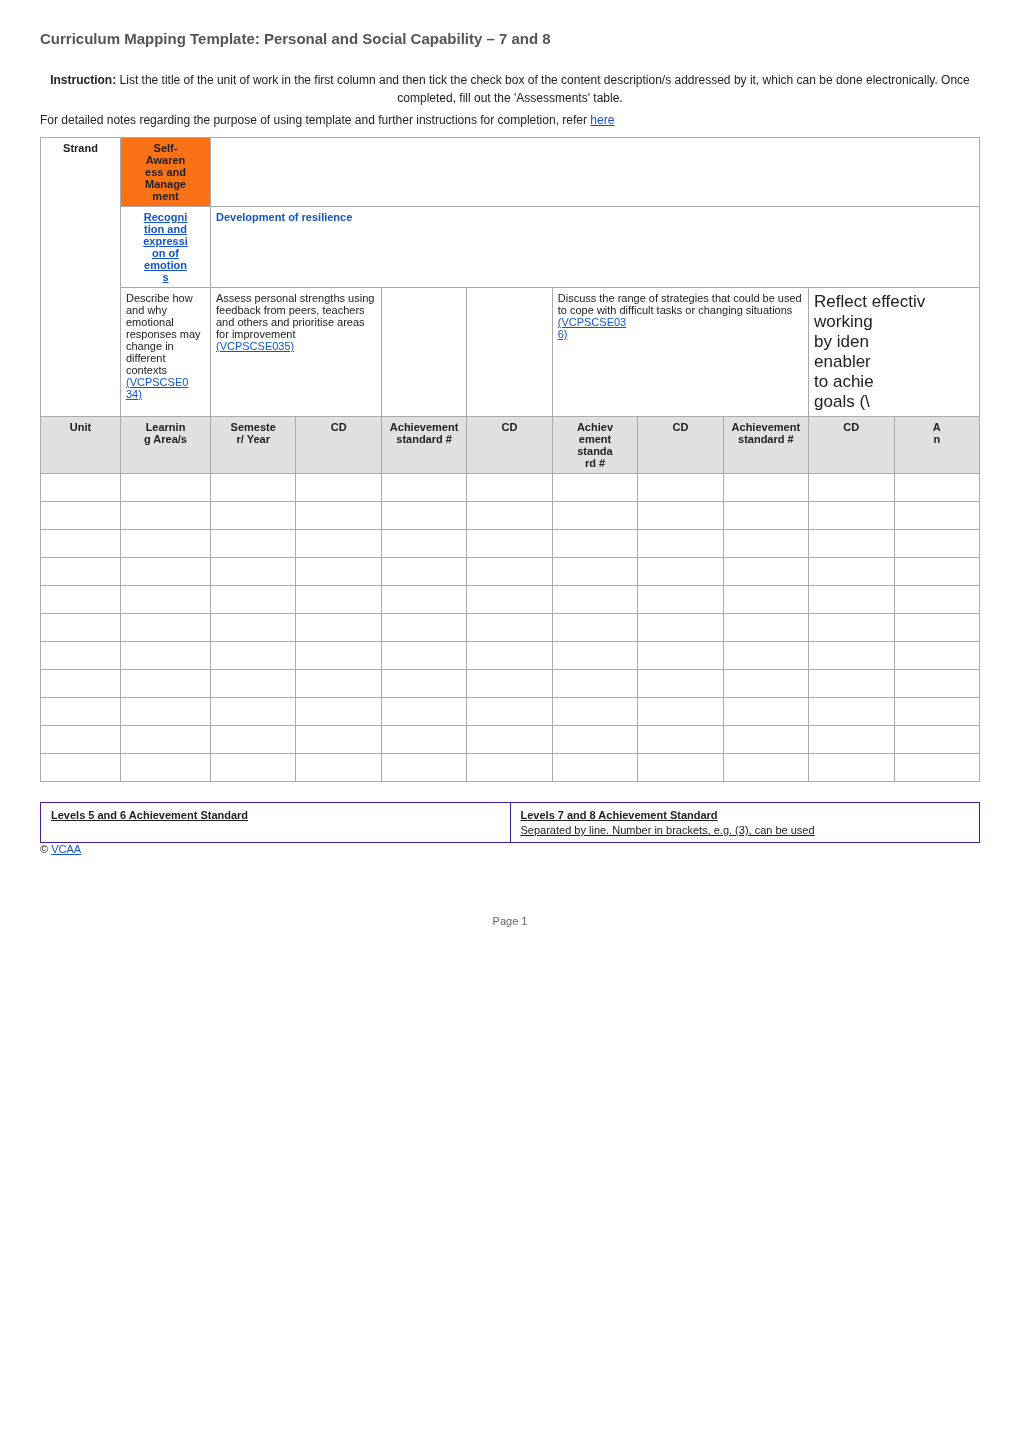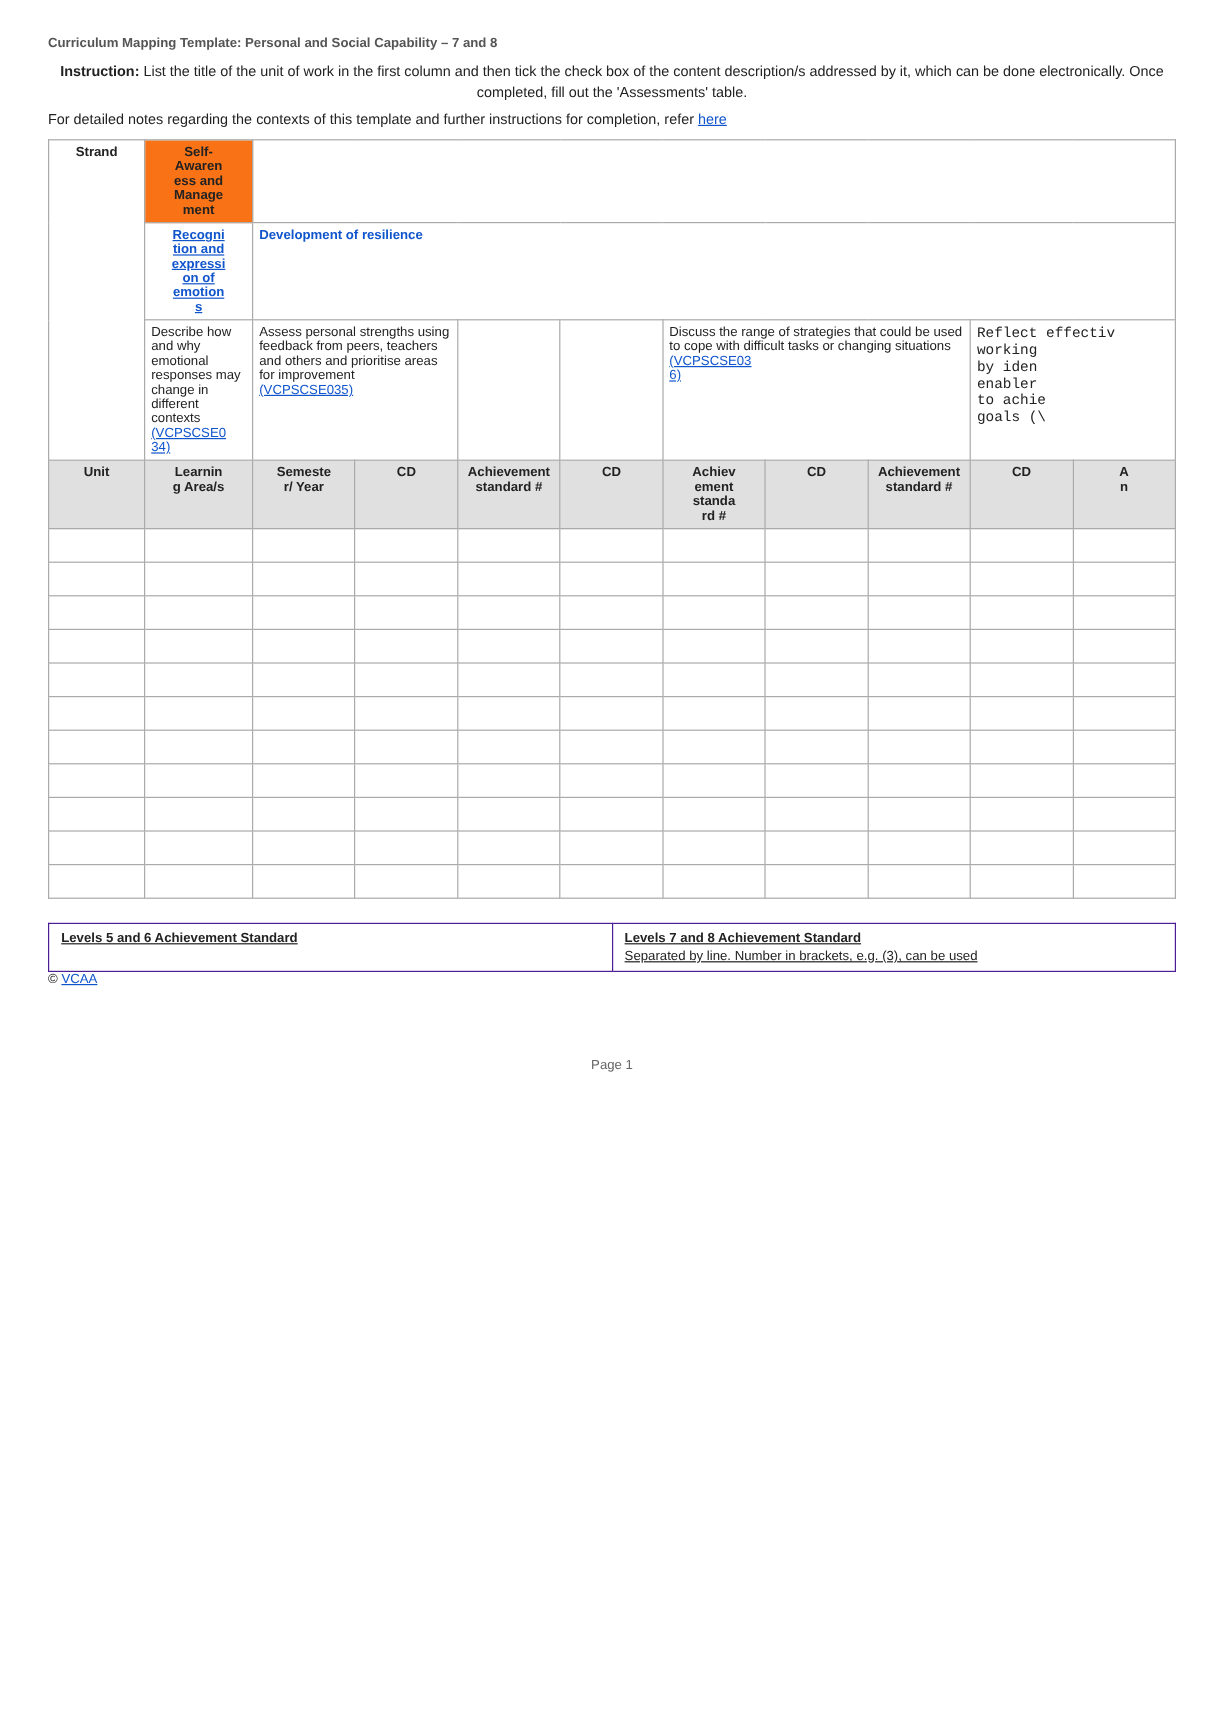--- a/index.html
+++ b/index.html
@@ -6,24 +6,24 @@
     body {
       font-family: Arial, sans-serif;
       font-size: 12px;
       background: #fff;
       color: #222;
       width: 1020px;
       min-height: 1443px;
       padding: 30px 40px 40px 40px;
     }
     .page-header {
-      font-size: 11px;
+      font-size: 15px;
       font-weight: bold;
       color: #555;
-      margin-bottom: 8px;
+      margin-bottom: 24px;
     }
     .instruction-block {
       text-align: center;
       font-size: 12px;
       margin-bottom: 6px;
       line-height: 1.5;
     }
     .instruction-block strong {
       font-weight: bold;
     }
@@ -135,21 +135,21 @@
 
 <div class="page-header">
   <span>Curriculum Mapping Template: Personal and Social Capability – 7 and 8</span>
 </div>
 
 <div class="instruction-block">
   <strong>Instruction:</strong><span> List the title of the unit of work in the first column and then tick the check box of the content description/s addressed by it, which can be done electronically. Once completed, fill out the 'Assessments' table.</span>
 </div>
 
 <div class="refer-line">
-  <span>For detailed notes regarding the contexts of this template and further instructions for completion, refer </span><a href="#">here</a>
+  <span>For detailed notes regarding the purpose of using template and further instructions for completion, refer </span><a href="#">here</a>
 </div>
 
 <table class="main-table">
 
   <tbody>
       <tr>
     <td class="header-strand" rowspan="3">
       <strong>Strand</strong>
     </td>
     <td class="header-self-aware" rowspan="1">
@@ -172,21 +172,21 @@
       Describe how and why emotional responses may change in different contexts <a href="#" class="blue-link">(VCPSCSE0<br>34)</a>
     </td>
     <td colspan="2" style="font-size:11px; vertical-align:top;">
       Assess personal strengths using feedback from peers, teachers and others and prioritise areas for improvement <a href="#" class="blue-link">(VCPSCSE035)</a>
     </td>
     <td style="font-size:11px;"></td>
     <td style="font-size:11px;"></td>
     <td colspan="3" style="font-size:11px; vertical-align:top;">
       Discuss the range of strategies that could be used to cope with difficult tasks or changing situations <a href="#" class="blue-link">(VCPSCSE03<br>6)</a>
     </td>
-    <td colspan="2" style="font-size:12px; vertical-align:top;font-family:Liberation Mono, monospace;">
+    <td colspan="2" style="font-size:17px; vertical-align:top;">
       Reflect effectiv<br>working<br>by iden<br>enabler<br>to achie<br>goals (\
     </td>
   </tr>
 
   <tr class="col-header-grey">
     <td class="unit-row-header col-unit"><strong>Unit</strong></td>
     <td class="unit-row-header col-learning"><strong>Learnin<br>g Area/s</strong></td>
     <td class="unit-row-header col-semester"><strong>Semeste<br>r/ Year</strong></td>
     <td class="unit-row-header col-cd1">CD</td>
     <td class="unit-row-header col-ach1">Achievement standard #</td>

